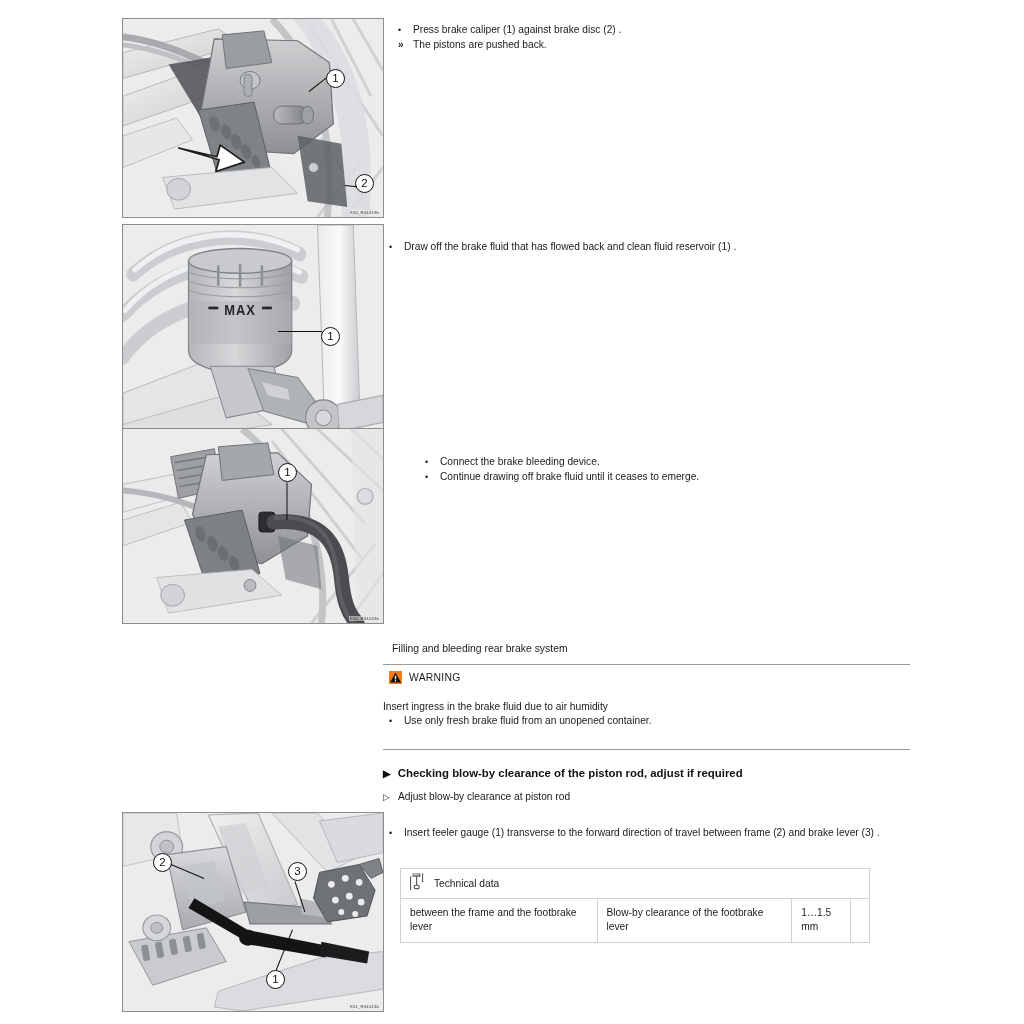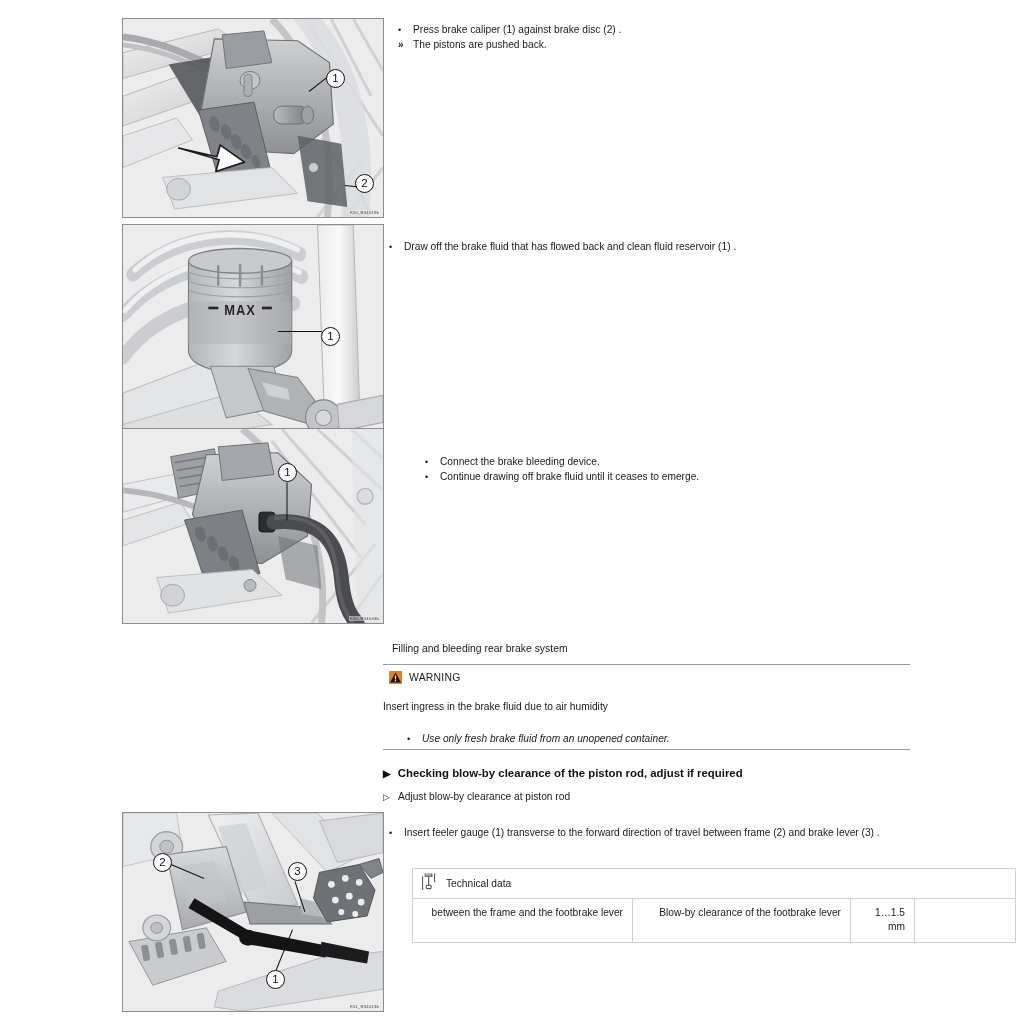--- a/index.html
+++ b/index.html
@@ -138,21 +138,21 @@
     color: #1a1a1a;
   }
   .warn-b {
     position: absolute;
     left: 0;
     font-size: 10.2px;
     line-height: 14.3px;
   }
   .warn-b .l1 { display: block; }
   .warn-b .l2 { display: block; }
-  .warn-b ul { margin: 18px; padding: 0; list-style: none; font-style: italic; }
+  .warn-b ul { margin: 0; padding: 0; list-style: none; }
   .warn-b ul li { position: relative; padding-left: 21px; }
   .warn-b ul li .mk { position: absolute; left: 6px; top: 0; }
   .warn-b ul li .mk::before { content: "\2022"; font-size: 9px; }
 
   
   .h-main {
     position: absolute;
     font-size: 11.4px;
     font-weight: bold;
     color: #111;
@@ -570,21 +570,21 @@
 
   <div class="textblock" style="left:383px; top:826px; width:528px;">
     <ul class="blist">
       <li class="dot">
         <span class="mk"></span>
         <span>Insert feeler gauge (1) transverse to the forward direction of travel between frame (2) and brake lever (3) .</span>
       </li>
     </ul>
   </div>
 
-  <div class="td-wrap" style="left:412px; top:868px; width:604px;text-align:right;">
+  <div class="td-wrap" style="left:400px; top:868px; width:470px;">
     <div class="td-head">
       <span>
         <svg width="15" height="17" viewBox="0 0 15 17">
           <rect x="2.5" y="0.5" width="8" height="3.4" fill="#6e7175"></rect>
           <rect x="3.4" y="1.3" width="1.3" height="1.1" fill="#ffffff"></rect>
           <rect x="5.3" y="1.3" width="1.3" height="1.1" fill="#ffffff"></rect>
           <rect x="7.2" y="1.3" width="1.3" height="1.1" fill="#ffffff"></rect>
           <rect x="6.1" y="4" width="1.1" height="8.4" fill="#4f5256"></rect>
           <rect x="4.2" y="12.2" width="4.9" height="3.4" rx="1" fill="none" stroke="#4f5256" stroke-width="1.1"></rect>
           <path d="M0.6 4 L0.6 16.4" stroke="#4f5256" stroke-width="1"></path>

